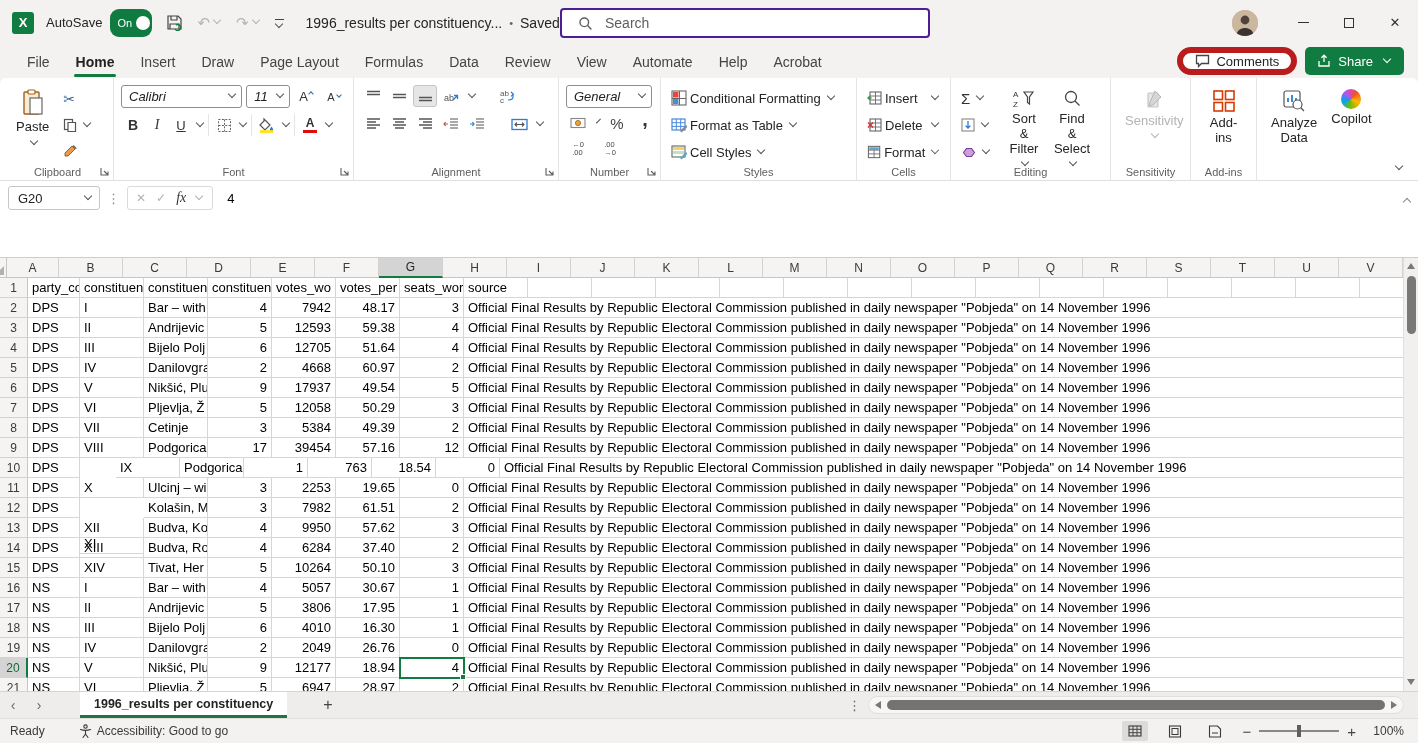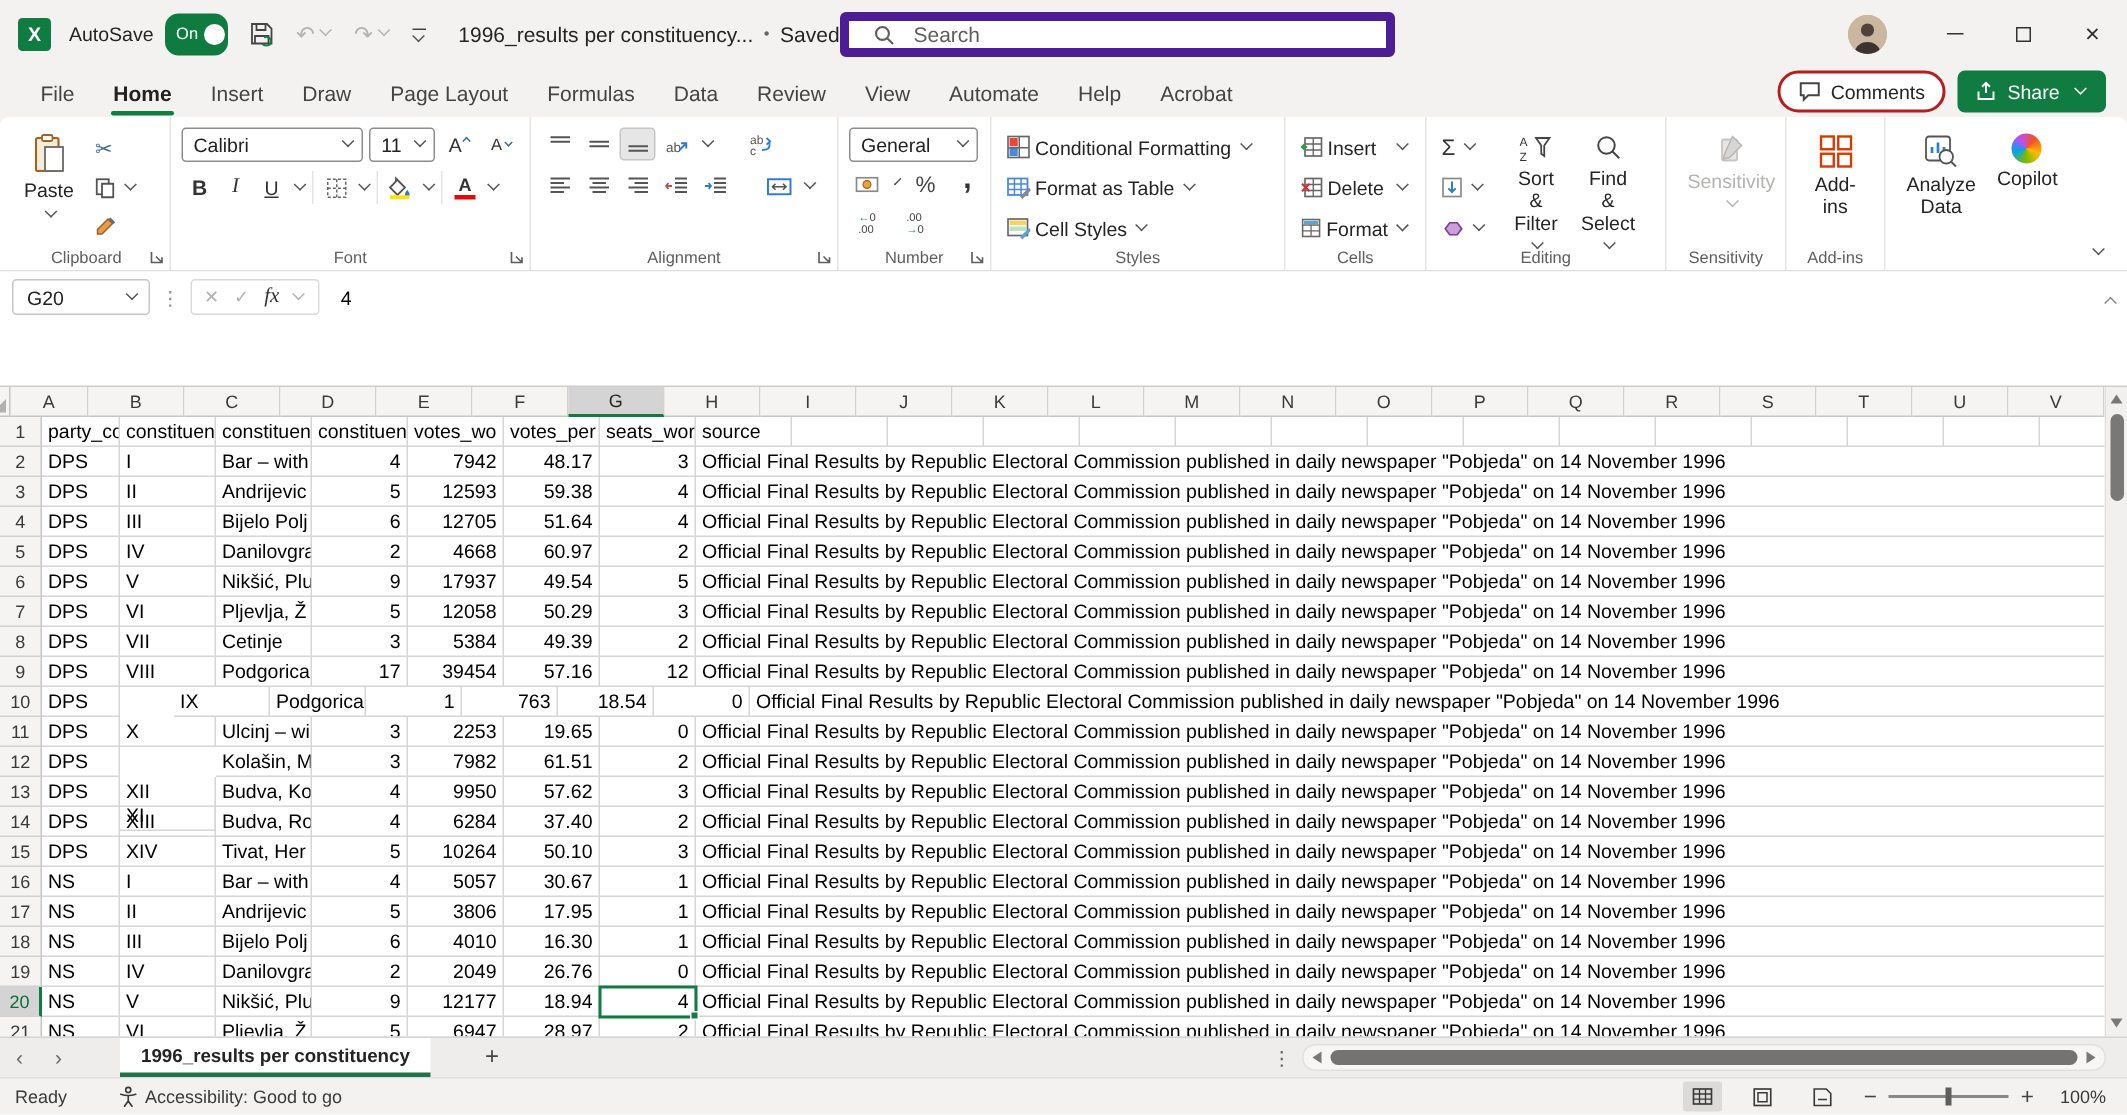--- a/index.html
+++ b/index.html
@@ -20,47 +20,47 @@
   .titlebar { height:45px; display:flex; align-items:center; position:relative; padding-left:12px; flex:0 0 auto; }
   .xl-logo { width:22px; height:22px; border-radius:3px; background:#107c41; color:#fff; font-weight:bold; font-size:13px; display:flex; align-items:center; justify-content:center; }
   .autosave-label { margin-left:12px; font-size:13px; color:#252423; }
   .toggle { width:42px; height:28px; border-radius:9px; background:#0f7b41; margin-left:8px; position:relative; display:inline-flex; align-items:center; cursor:pointer; }
   .toggle .on-txt { color:#fff; font-size:11px; margin-left:7px; }
   .toggle .knob { position:absolute; right:2px; width:14px; height:14px; border-radius:50%; background:#fff; }
   .qat { display:flex; align-items:center; margin-left:14px; gap:14px; }
   .qat-btn { display:inline-flex; align-items:center; color:#444; font-size:15px; cursor:pointer; }
   .doc-title { margin-left:22px; display:flex; align-items:center; gap:7px; font-size:14px; color:#252423; cursor:pointer; }
   .doc-title .dot { color:#666; font-size:11px; }
-  .searchbox { position:absolute; left:560px; top:8px; width:370px; height:30px; background:#fff; border:6px solid #4c1d95; border-radius:4px; display:flex; align-items:center; padding-left:16px; gap:12px; color:#605e5c; font-size:14px; cursor:text; }
+  .searchbox { position:absolute; left:560px; top:8px; width:370px; height:30px; background:#fff; border:2px solid #4c1d95; border-radius:4px; display:flex; align-items:center; padding-left:16px; gap:12px; color:#605e5c; font-size:14px; cursor:text; }
   .tb-right { position:absolute; right:0; top:0; height:45px; display:flex; align-items:center; }
   .avatar { width:26px; height:26px; border-radius:50%; background:#cbb7a0; overflow:hidden; margin-right:22px; }
   .wbtn { width:46px; height:45px; display:flex; align-items:center; justify-content:center; color:#333; font-size:13px; cursor:pointer; }
   .maxbox { width:10px; height:10px; border:1.2px solid #333; }
   .minline { width:11px; border-top:1.4px solid #333; display:inline-block; }
 
   
   .tabrow { height:33px; display:flex; align-items:center; padding-left:14px; position:relative; flex:0 0 auto; }
   .rtabs { display:flex; align-items:center; }
   .rtab { padding:5px 13px; font-size:14px; color:#444; position:relative; cursor:pointer; white-space:nowrap; }
   .rtab.active { color:#222; font-weight:700; }
   .rtab.active::after { content:""; position:absolute; left:11px; right:11px; bottom:-2px; height:3px; border-radius:2px; background:#107c41; }
   .tr-actions { position:absolute; right:14px; top:2px; display:flex; align-items:center; gap:8px; }
-  .comments-btn { height:28px; border:2px solid #b91c1c; background:#fff; border-radius:14px; display:flex; align-items:center; gap:6px; padding:0 12px; font-size:13px; color:#252423; cursor:pointer; }
+  .comments-btn { height:28px; border:6px solid #b91c1c; background:#fff; border-radius:14px; display:flex; align-items:center; gap:6px; padding:0 12px; font-size:13px; color:#252423; cursor:pointer; }
   .share-btn { height:28px; background:#107c41; border-radius:5px; display:flex; align-items:center; gap:7px; padding:0 12px; font-size:13px; color:#fff; cursor:pointer; }
   .share-btn .chv { border-color:#fff; }
 
   
   .ribbon { height:103px; background:#fff; border-bottom:1px solid #e1dfdd; border-radius:6px 6px 0 0; display:flex; align-items:stretch; padding:0 2px; flex:0 0 auto; position:relative; }
   .rgroup { position:relative; border-right:1px solid #e7e5e3; padding:7px 7px 16px 7px; display:flex; align-items:flex-start; }
   .rg-label { position:absolute; bottom:2px; left:0; right:0; text-align:center; font-size:11px; color:#605e5c; white-space:nowrap; }
   .launcher { position:absolute; right:4px; bottom:4px; cursor:pointer; }
   .bigbtn { display:flex; flex-direction:column; align-items:center; justify-content:flex-start; gap:3px; padding:4px 7px; font-size:13px; color:#252423; text-align:center; line-height:1.15; border-radius:4px; cursor:pointer; }
   .smrow { display:flex; align-items:center; gap:3px; height:24px; padding:0 3px; border-radius:3px; cursor:pointer; font-size:13px; color:#252423; white-space:nowrap; }
   .stack { display:flex; flex-direction:column; justify-content:flex-start; }
-  .combo { display:flex; align-items:center; justify-content:space-between; border:1px solid #908e8c; border-radius:3px; background:#fff; height:23px; padding:0 4px 0 7px; font-size:13px; color:#222; cursor:pointer; }
+  .combo { display:flex; align-items:center; justify-content:space-between; border:1px solid #908e8c; border-radius:3px; background:#fff; height:23px; padding:0 4px 0 7px; font-size:13px; color:#222; cursor:pointer;font-style:italic; }
   .iconbtn { min-width:24px; height:22px; display:flex; align-items:center; justify-content:center; gap:1px; border-radius:3px; cursor:pointer; }
   .iconbtn.sel { background:#e6e6e6; border:1px solid #c8c6c4; }
   .vthin { width:1px; background:#e7e5e3; height:22px; margin:0 3px; }
   .two-line { width:48px; }
   .copilot-ic { width:20px; height:20px; border-radius:50%; background:conic-gradient(from 40deg,#f35325,#ffb900,#7fba00,#00a4ef,#c04df0,#f35325); }
   .collapse-ribbon { position:absolute; right:16px; bottom:8px; cursor:pointer; }
 
   
   .fstrip { height:77px; background:#fff; border-bottom:1px solid #cfcdcb; position:relative; flex:0 0 auto; }
   .frow { display:flex; align-items:center; height:34px; padding-left:8px; }

